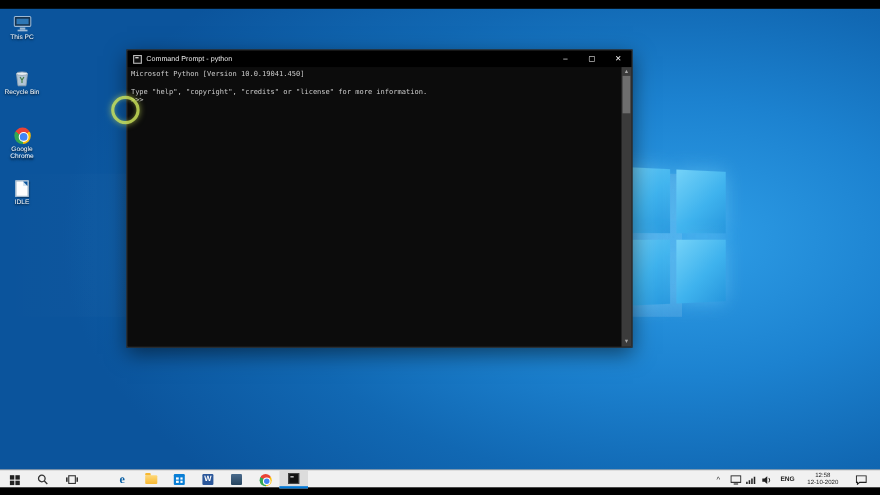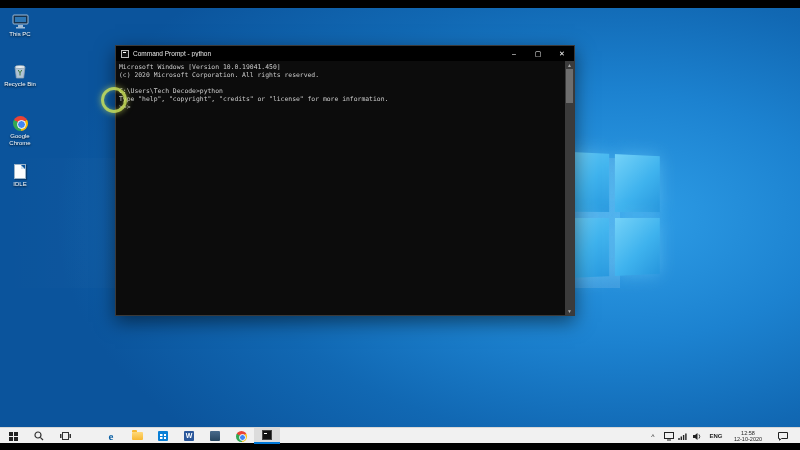--- a/index.html
+++ b/index.html
@@ -183,24 +183,22 @@
     <div id="cmd-window">
       <div id="titlebar">
         <div id="title-icon"></div>
         <div id="title-text">Command Prompt - python</div>
         <div class="winbtn" id="btn-min">–</div>
         <div class="winbtn" id="btn-max">▢</div>
         <div class="winbtn" id="btn-close">✕</div>
       </div>
 
       <div id="terminal">
-        <div class="tline">Microsoft Windows [Version 10.0.19041.450]</div>
-        <div class="tline">(c) 2020 Microsoft Corporation. All rights reserved.</div>
+        <div class="tline">Microsoft Python [Version 10.0.19041.450]</div>
         <div class="tline"></div>
-        <div class="tline">C:\Users\Tech Decode&gt;python</div>
         <div class="tline">Type "help", "copyright", "credits" or "license" for more information.</div>
         <div class="tline">&gt;&gt;&gt;</div>
       </div>
 
       <div id="scrollbar">
         <div class="sarrow">▲</div>
         <div id="scroll-track">
           <div id="scroll-thumb"></div>
         </div>
         <div class="sarrow" id="scroll-down-wrap">▼</div>

